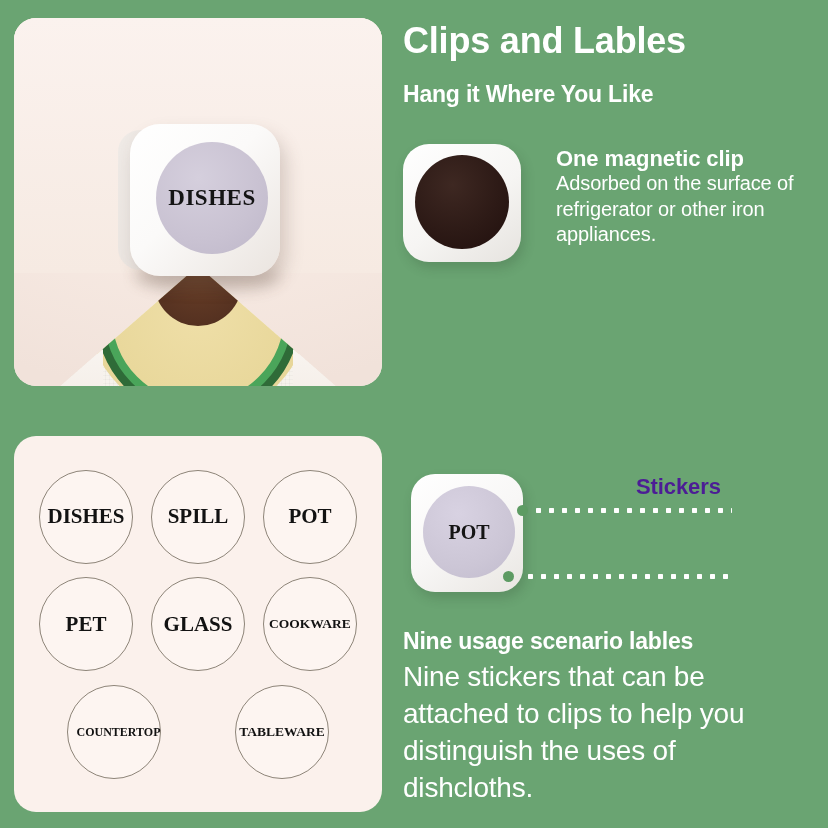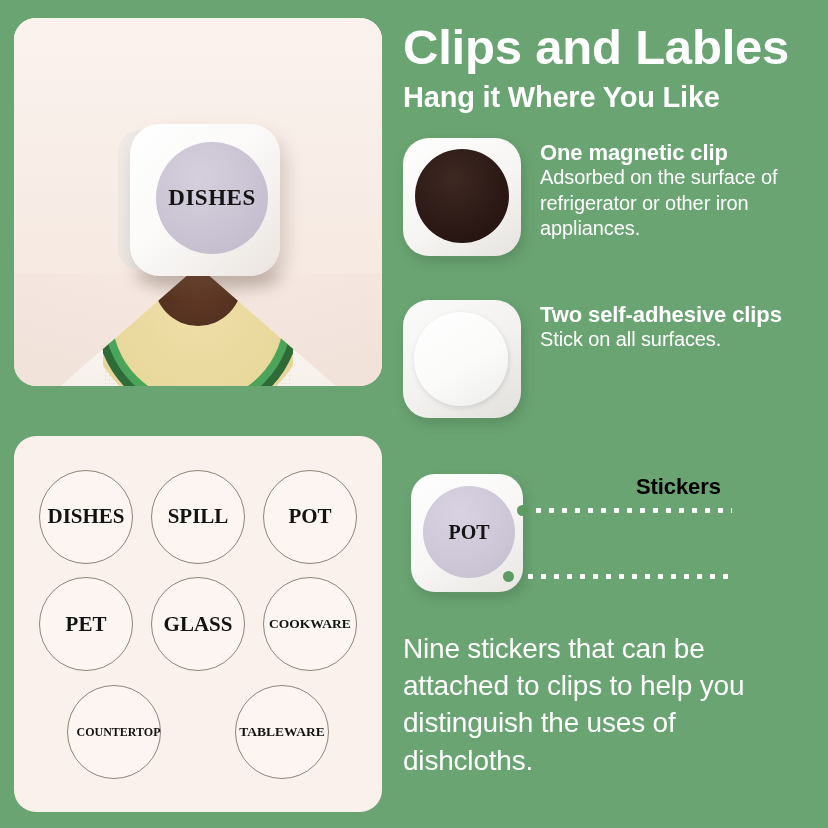--- a/index.html
+++ b/index.html
@@ -226,44 +226,44 @@
     width: 425px;
     height: 828px;
   }
 
   .headline {
     position: absolute;
     left: 0;
     top: 22px;
     width: 425px;
     color: #ffffff;
-    font-size: 49px;
+    font-size: 36px;
     font-weight: bold;
     letter-spacing: -0.2px;
     line-height: 1.05;
   }
   .subheadline {
     position: absolute;
     left: 0;
     top: 82px;
     width: 425px;
     color: #ffffff;
-    font-size: 29px;
+    font-size: 23px;
     font-weight: bold;
     letter-spacing: -0.2px;
     line-height: 1.1;
   }
 
   .feature {
     position: absolute;
     left: 0;
     display: flex;
     align-items: flex-start;
   }
-  .feature-1 { top: 138px; }
+  .feature-1 { top: 144px; gap: 16px; }
   .feature-2 { top: 300px; }
 
   .swatch {
     position: relative;
     width: 118px;
     height: 118px;
     border-radius: 26px;
     flex: 0 0 auto;
     box-shadow: 3px 6px 12px rgba(40,60,40,0.20);
   }
@@ -359,21 +359,21 @@
     height: 7px;
     background-image: radial-gradient(circle, #ffffff 0 2.8px, rgba(255,255,255,0) 3px);
     background-size: 13px 7px;
     background-repeat: repeat-x;
   }
   .leader-stickers { left: 129px; top: 35px; width: 200px; }
   .leader-surface  { left: 121px; top: 101px; width: 208px; }
 
   .callout-label {
     position: absolute;
-    color: #000000;
+    color: #4c1d95;
     font-size: 22px;
     font-weight: bold;
     letter-spacing: -0.1px;
   }
   .label-stickers { left: 233px; top: 2px; }
   .label-surface  { left: 193px; top: 62px; }
 
   
   .bottom-block {
     position: absolute;
@@ -473,43 +473,35 @@
     <div class="feature feature-1">
       <div class="swatch swatch-magnet">
         <div class="swatch-disc"></div>
       </div>
       <div class="feature-text">
         <div class="feature-title">One magnetic clip</div>
         <div class="feature-body">Adsorbed on the surface of refrigerator or other iron appliances.</div>
       </div>
     </div>
 
-    <div class="feature feature-2">
-      <div class="swatch swatch-adhesive">
-        <div class="swatch-disc"></div>
-      </div>
-      <div class="feature-text">
-        <div class="feature-title">Two self-adhesive clips</div>
-        <div class="feature-body">Stick on all surfaces.</div>
-      </div>
-    </div>
 
     <div class="callout">
       <div class="callout-clip">
         <div class="callout-sticker">
           <span class="callout-sticker-text">POT</span>
         </div>
       </div>
 
       <div class="dot-marker dot-stickers"></div>
       <div class="leader leader-stickers"></div>
       <div class="callout-label label-stickers">Stickers</div>
 
       <div class="dot-marker dot-surface"></div>
       <div class="leader leader-surface"></div>
     </div>
 
     <div class="bottom-block">
+      <div class="bottom-title">Nine usage scenario lables</div>
       <div class="bottom-body">Nine stickers that can be attached to clips to help you distinguish the uses of dishcloths.</div>
     </div>
 
   </div>
 </div>
 
 </body></html>

